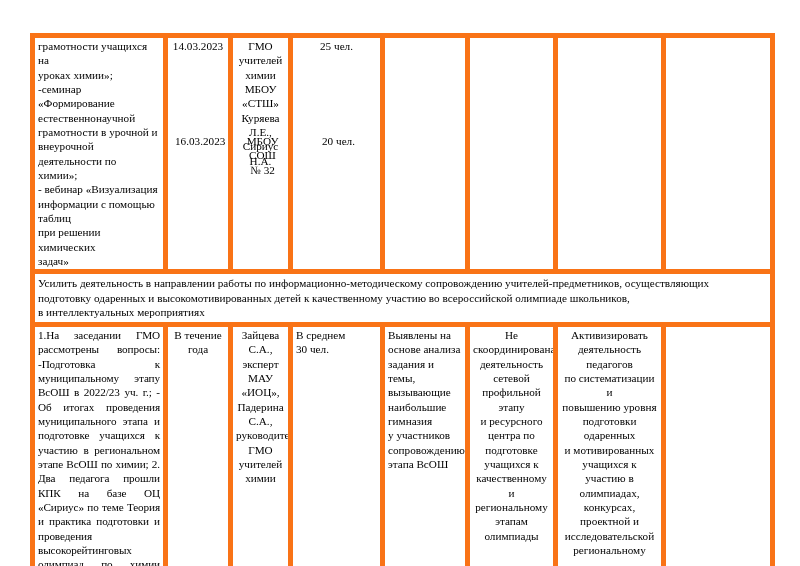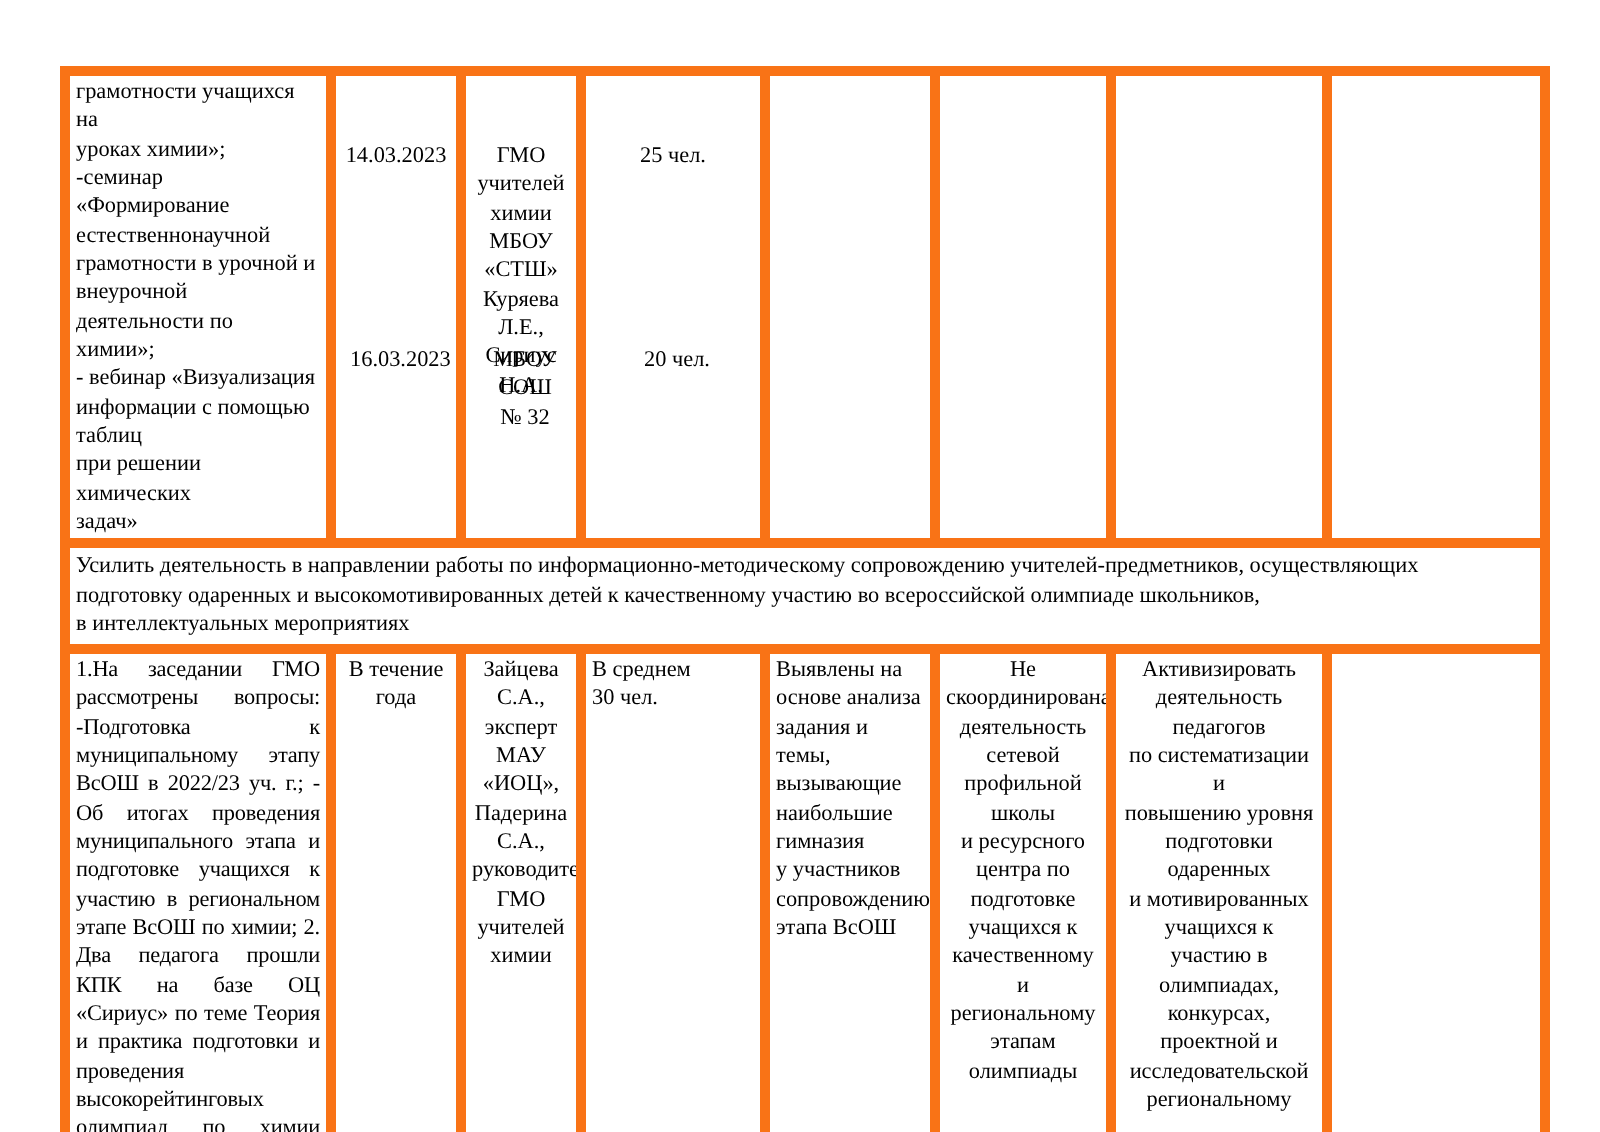--- a/index.html
+++ b/index.html
@@ -55,22 +55,22 @@
   .row-top td { height: 160px; }
   .row-merged td {
     text-align: left;
     padding-top: 2px;
     padding-bottom: 2px;
     line-height: 1.3;
   }
   .row-body td { height: 266px; }
 
   .stack-top { position: relative; height: 100%; }
-  .block-a { position: absolute; left: 0; right: 0; top: 0; margin-top: 32px; }
-  .block-b { position: absolute; left: 4px; right: 0; top: 95px; margin-top: 39px; }
+  .block-a { position: absolute; left: 0; right: 0; top: 0; }
+  .block-b { position: absolute; left: 4px; right: 0; top: 95px; }
   .tight { letter-spacing: -0.1px; }
 </style>
 </head>
 <body>
 
 <div class="page">
 
   <table class="doc-table">
     <colgroup>
       <col class="c1">
@@ -189,21 +189,21 @@
             <div>этапа ВсОШ</div>
           </div>
         </td>
 
         <td>
           <div class="ctr cell-lines">
             <div>Не</div>
             <div>скоординирована</div>
             <div>деятельность</div>
             <div>сетевой</div>
-            <div>профильной школы</div>
+            <div>профильной этапу</div>
             <div>и ресурсного</div>
             <div>центра по</div>
             <div>подготовке</div>
             <div>учащихся к</div>
             <div>качественному и</div>
             <div>региональному</div>
             <div>этапам олимпиады</div>
           </div>
         </td>
 

